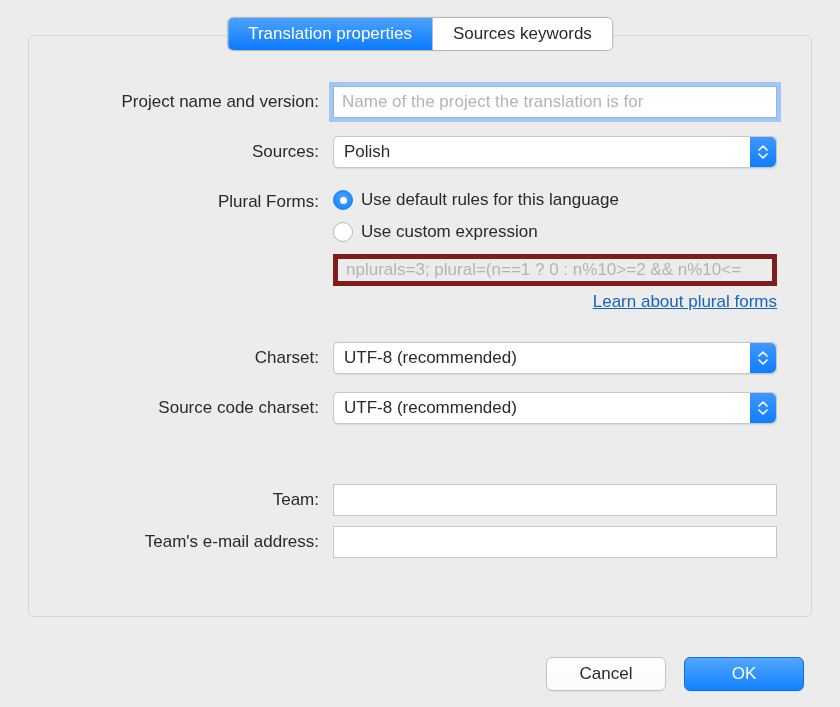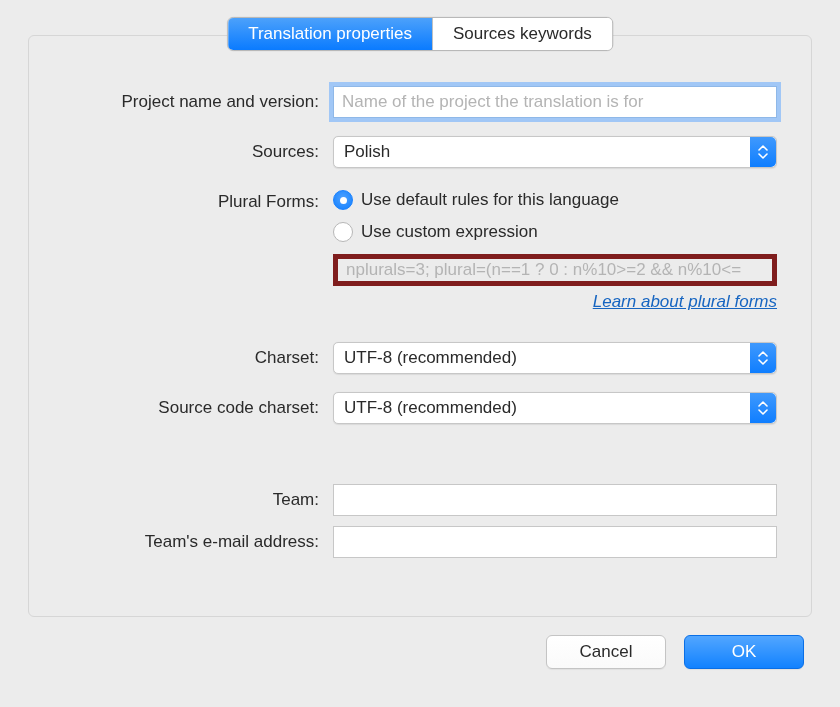--- a/index.html
+++ b/index.html
@@ -140,26 +140,25 @@
     .link-row {
       text-align: right;
       margin-top: 6px;
       margin-bottom: 12px;
     }
     .link {
       color: #1665c1;
       text-decoration: underline;
       font-size: 17px;
       cursor: pointer;
-      font-style: italic;
     }
     .spacer { height: 42px; }
     .buttons {
       position: absolute;
-      bottom: 38px;
+      bottom: 16px;
       right: 36px;
       display: flex;
       gap: 18px;
     }
     .btn {
       min-width: 120px;
       height: 34px;
       border-radius: 6px;
       font-size: 17px;
       display: flex;

